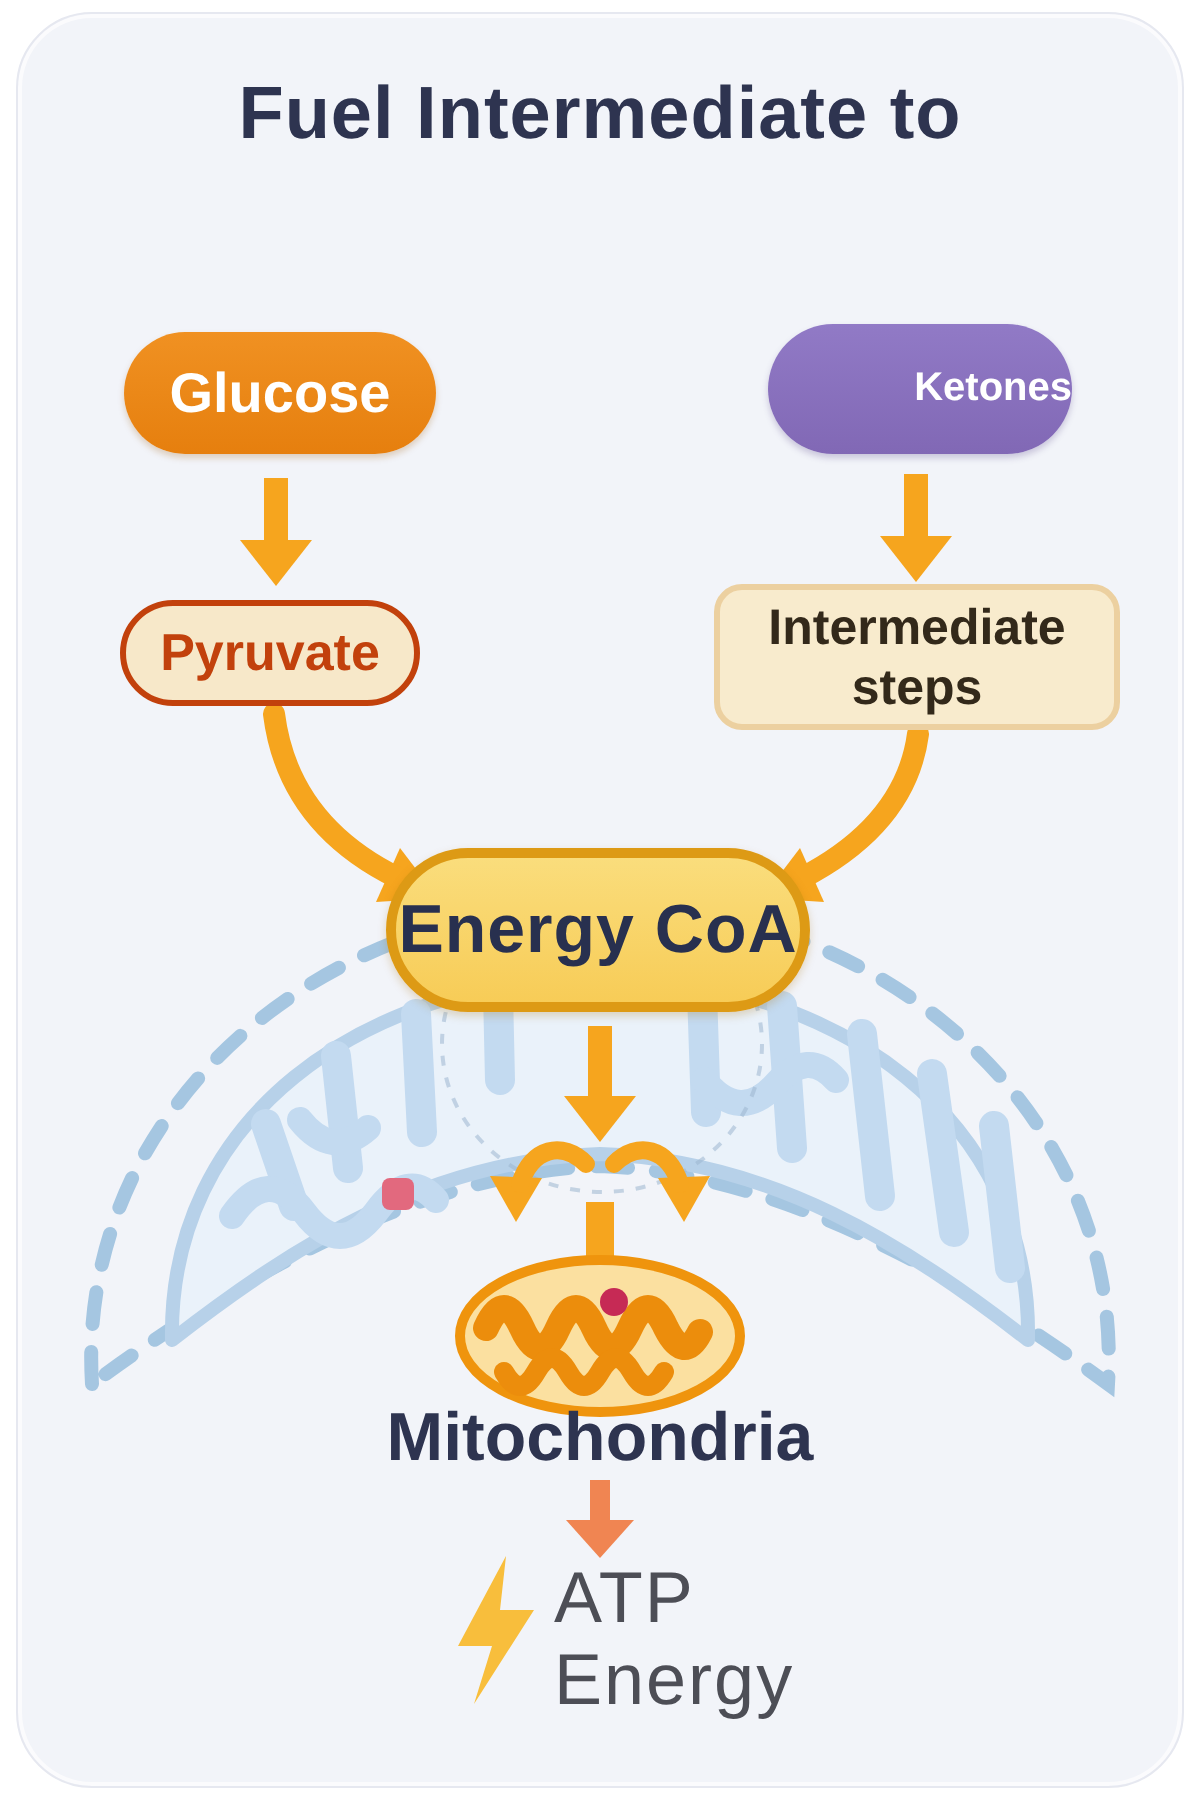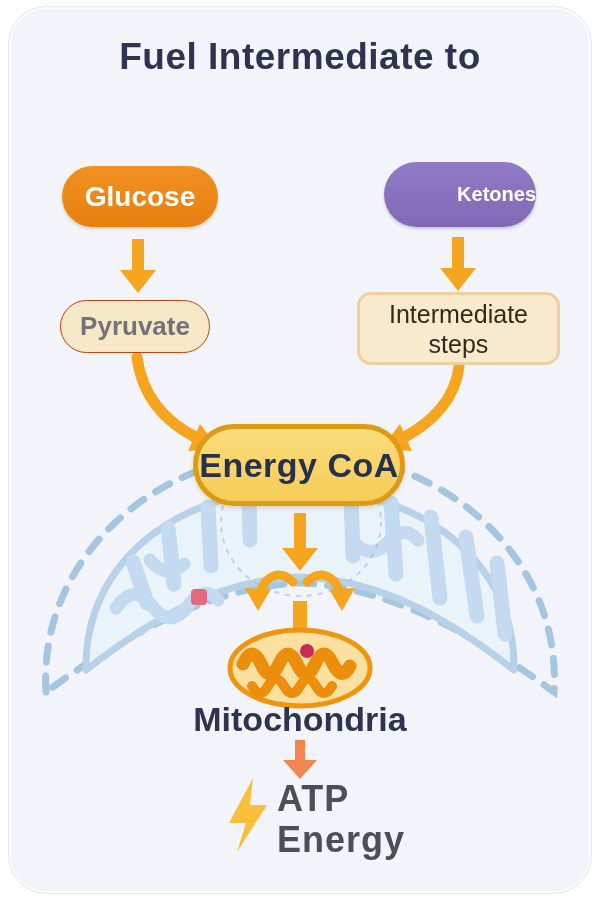--- a/index.html
+++ b/index.html
@@ -27,40 +27,40 @@
     text-align:center;
   }
   .ketones{
     left:384px;top:162px;width:152px;height:65px;border-radius:33px;
     background:linear-gradient(#917AC6,#8168B5);color:#fff;font-size:20px;
     box-shadow:0 2px 3px rgba(80,60,130,.25);
     justify-content:flex-end;
   }
   .pyruvate{
     left:60px;top:300px;width:150px;height:53px;border-radius:27px;
-    background:#F7E8C9;border:1px solid #c2410c;color:#737373;font-size:26px;font-weight:700;
+    background:#F7E8C9;border:3px solid #c2410c;color:#c2410c;font-size:26px;font-weight:700;
   }
   .intermediate{
     left:357px;top:292px;width:203px;height:73px;border-radius:14px;
-    background:#F8EBCD;border:3px solid #ECD0A0;color:#33291A;font-size:25px;font-weight:400;
+    background:#F8EBCD;border:3px solid #ECD0A0;color:#33291A;font-size:25px;font-weight:700;
     text-align:center;line-height:1.2;padding:0 0;
   }
   .acetyl{
     left:193px;top:424px;width:212px;height:82px;border-radius:42px;
     background:linear-gradient(#FADD7C,#F7CC57);border:5px solid #DD9A15;
     color:#28304F;font-size:34px;font-weight:700;letter-spacing:.5px;
     box-shadow:0 2px 4px rgba(170,110,10,.25);
   }
   .mito-label{
     position:absolute;left:0;top:700px;width:600px;text-align:center;
     color:#2E3450;font-size:34px;font-weight:700;
   }
   .atp{
     position:absolute;left:277px;top:779px;color:#4D4E56;font-size:36px;
-    font-weight:700;line-height:1.13;letter-spacing:1px;
+    font-weight:400;line-height:1.13;letter-spacing:1px;
   }
   svg{position:absolute;left:0;top:0;}
 </style>
 </head>
 <body>
 
 <div class="stage">
   <div class="card"></div>
 
   <svg width="600" height="900" viewBox="0 0 600 900">

